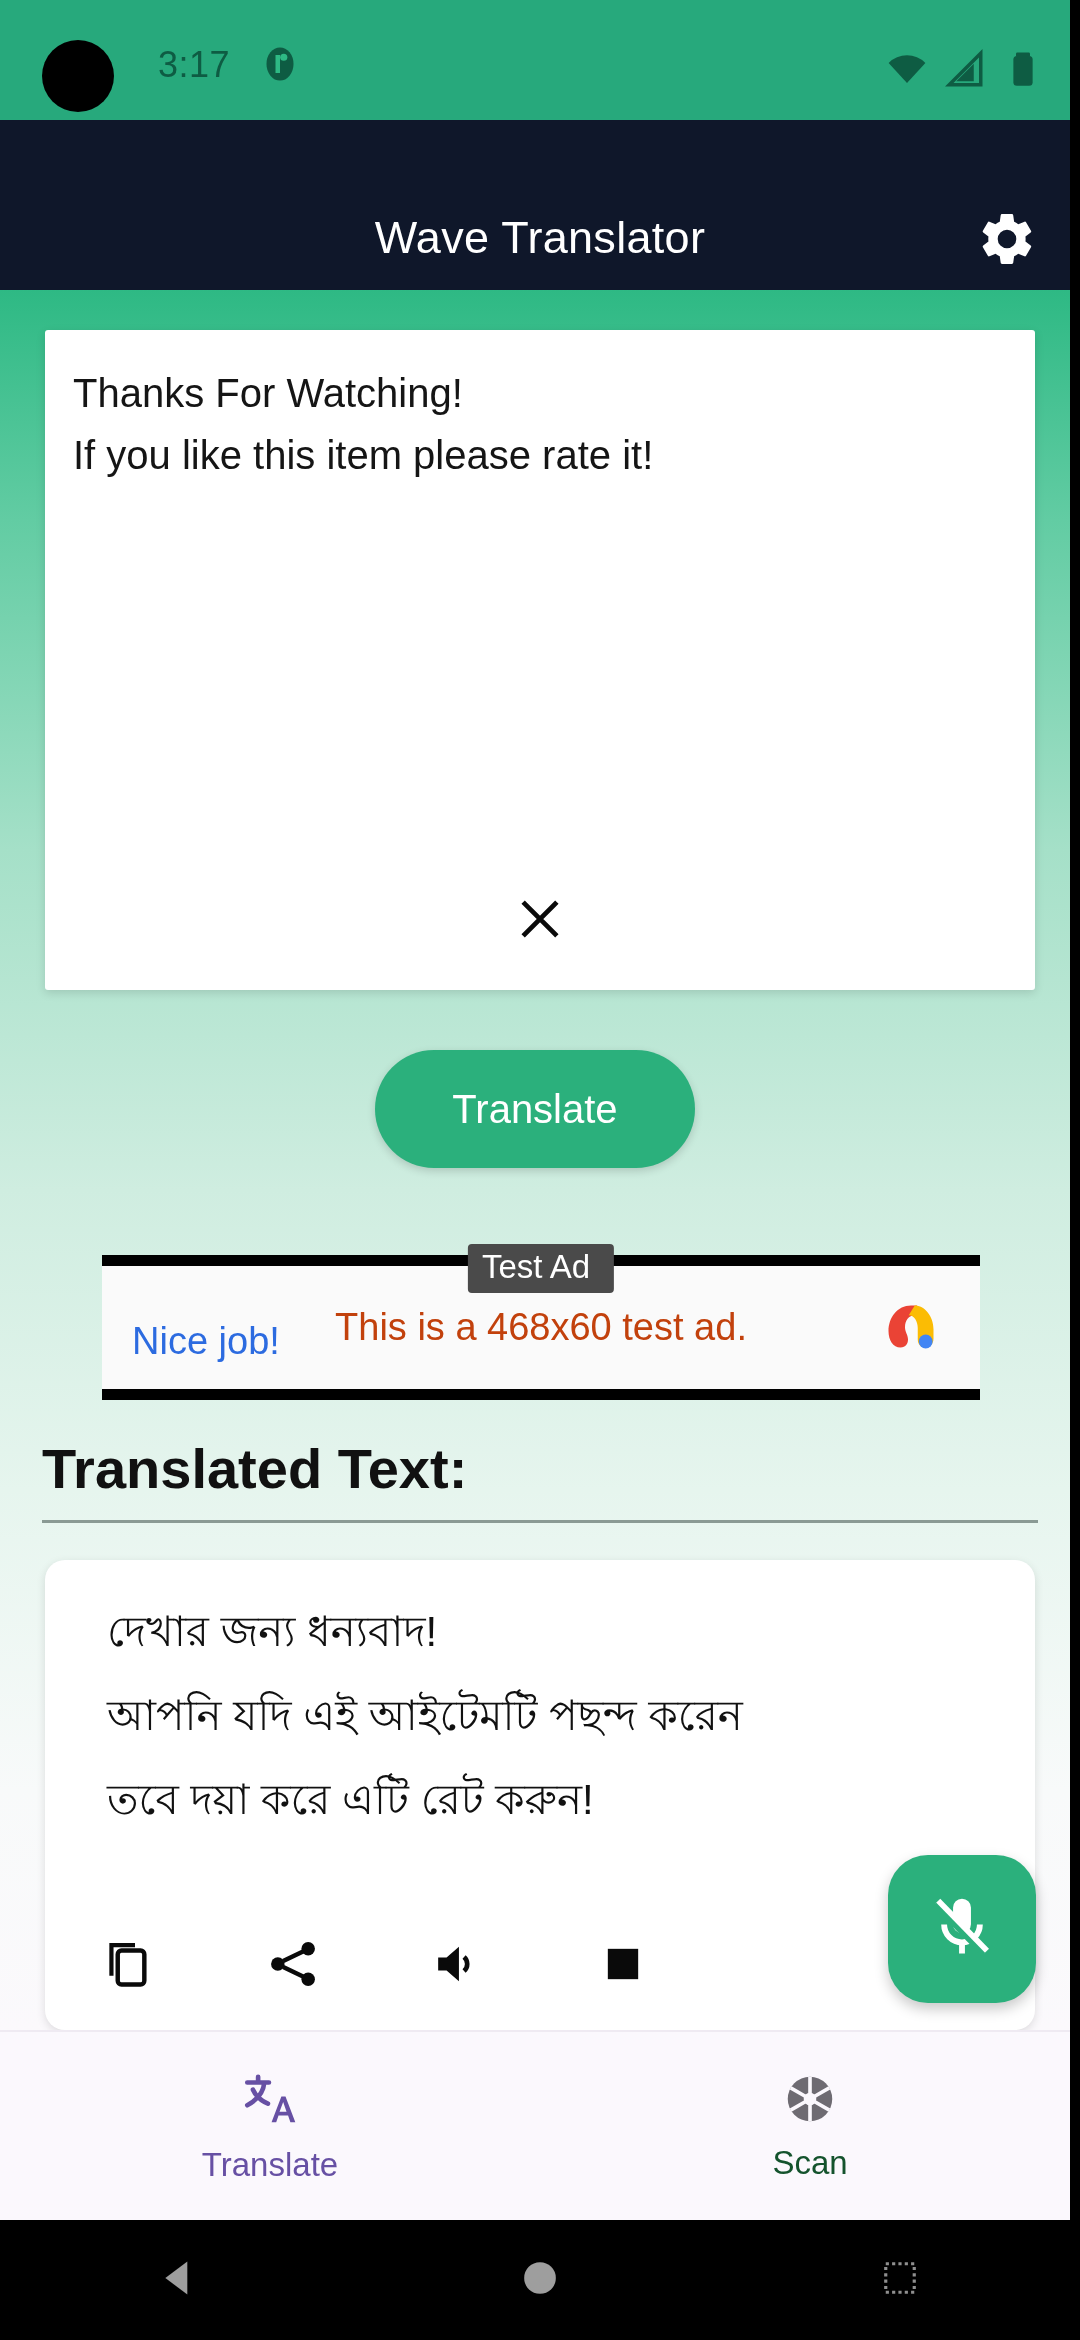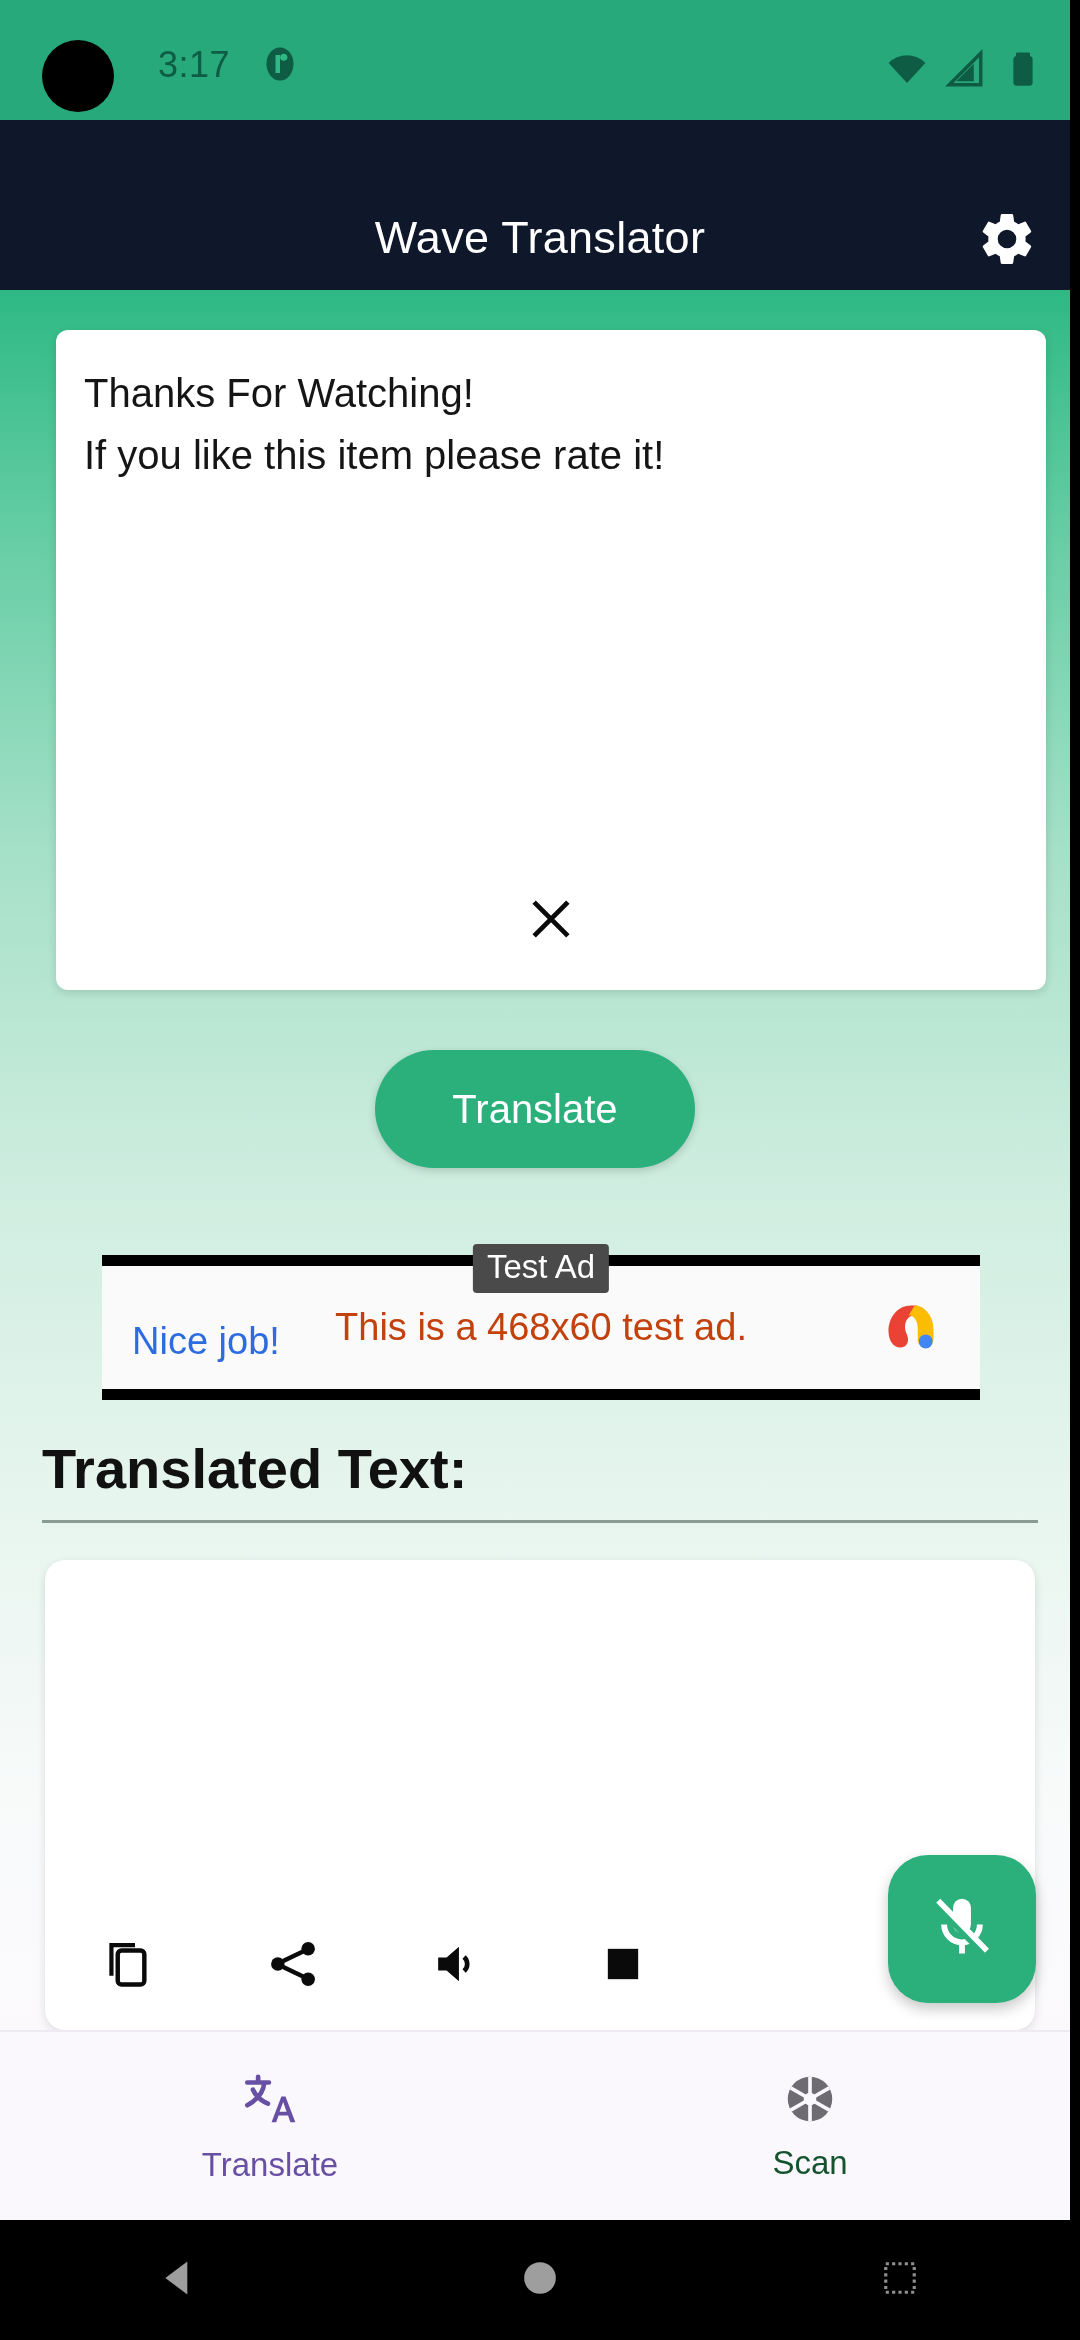--- a/index.html
+++ b/index.html
@@ -95,24 +95,23 @@
     display: flex; align-items: center; justify-content: center;
     cursor: pointer;
   }
 
   
   .input-card {
     position: absolute;
     left: 45px; top: 330px;
     width: 990px; height: 660px;
     background: #ffffff;
-    border-radius: 12px;
+    border-radius: 3px;
     box-shadow: 0 3px 10px rgba(0,0,0,0.13);
     z-index: 10;
-    margin-left: 11px;
   }
   .input-text {
     position: absolute;
     left: 28px; top: 32px;
     right: 28px;
     font-size: 40px;
     line-height: 62px;
     color: #151515;
     white-space: pre-line;
   }
@@ -174,21 +173,21 @@
     font-size: 38px;
   }
   .ad-badge {
     position: absolute;
     left: 50%;
     transform: translateX(-50%);
     top: -22px;
     background: #4A4A4A;
     color: #fff;
     font-size: 33px;
-    padding: 4px 14px 7px 14px;
+    padding: 4px 24px 7px 14px;
     border-radius: 4px;
     white-space: nowrap;
     z-index: 2;
   }
   .ad-logo {
     position: absolute;
     right: 30px;
     width: 72px; height: 72px;
   }
 
@@ -371,20 +370,23 @@
         </svg>
       </div>
     </div>
     <div class="ad-rule"></div>
   </div>
 
   <div class="tr-label">Translated Text:</div>
   <div class="tr-divider"></div>
 
   <div class="output-card">
+    <div class="output-text">দেখার জন্য ধন্যবাদ!
+আপনি যদি এই আইটেমটি পছন্দ করেন
+তবে দয়া করে এটি রেট করুন!</div>
     <div class="actions-row">
       <div class="action-btn">
         <span>
           <svg width="56" height="56" viewBox="0 0 24 24">
             <path d="M4 3 h11 v1.8 H5.8 V17 H4 Z" fill="#0A0A0A"></path>
             <rect x="7.6" y="6.2" width="11.4" height="14.6" rx="1.6" fill="none" stroke="#0A0A0A" stroke-width="1.9"></rect>
           </svg>
         </span>
       </div>
       <div class="action-btn">

